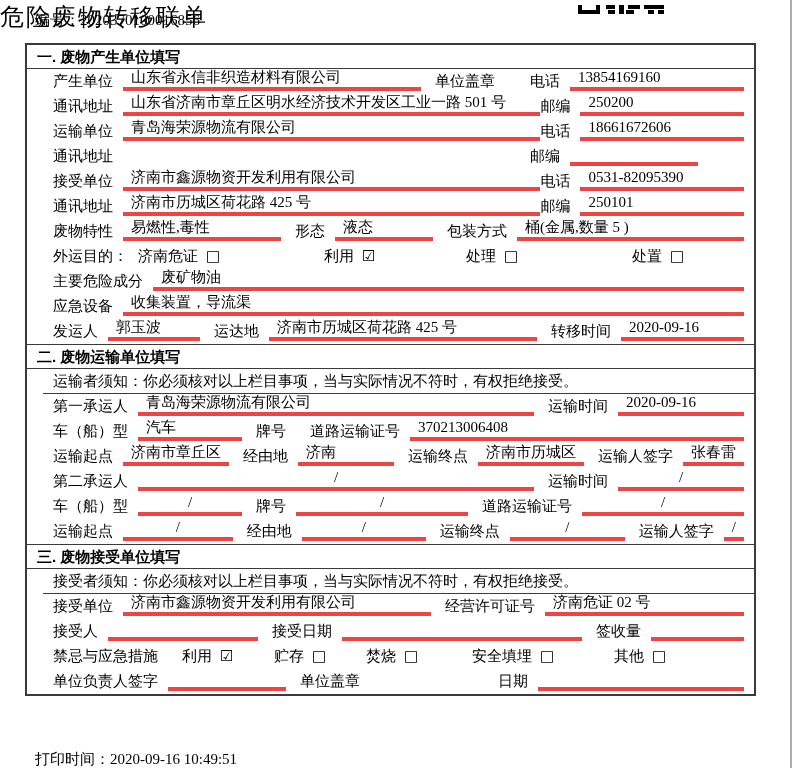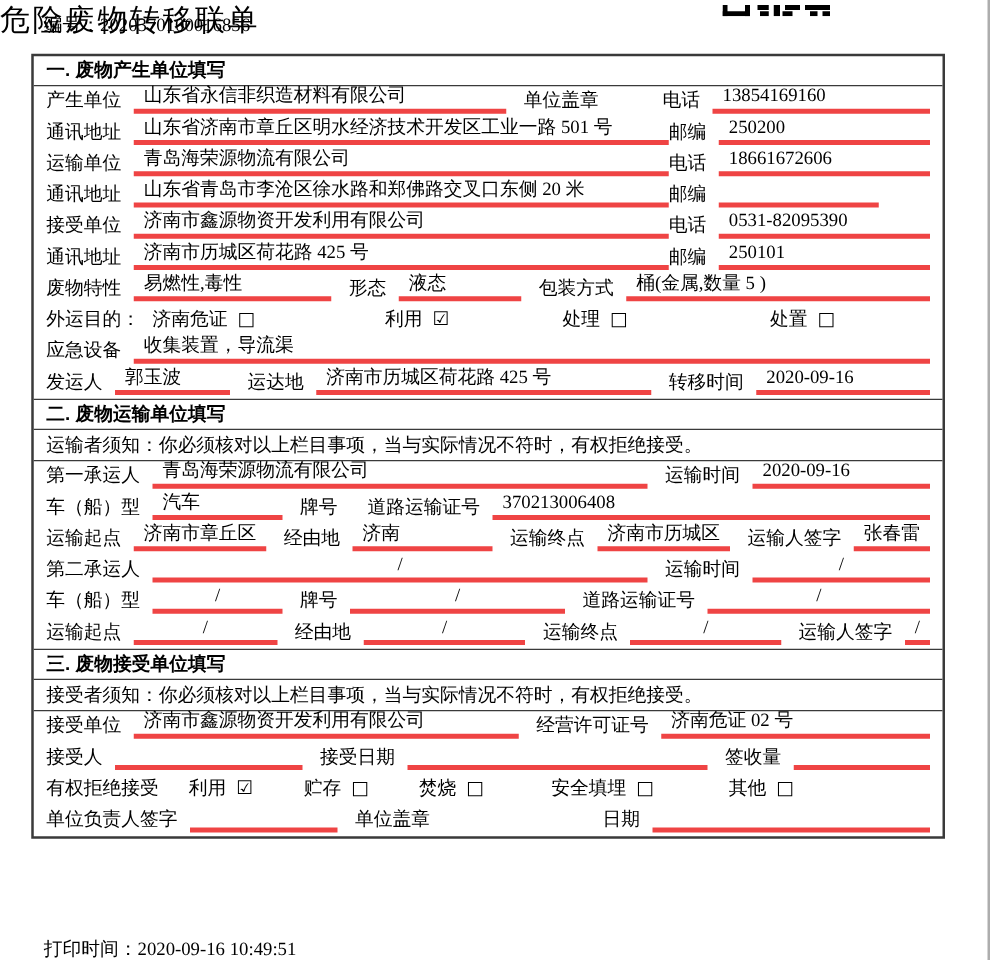--- a/index.html
+++ b/index.html
@@ -16,21 +16,21 @@
              font-weight:400;font-size:24px;line-height:34px;letter-spacing:2px;}
   .qr{position:absolute;left:578px;top:0;width:86px;height:9px;}
 
   
   .tbl{position:absolute;left:25px;top:43px;width:727px;border:2px solid #3a3a3a;background:#fff;}
   .sec-h{height:23px;line-height:23px;padding:0 10px;font-size:15px;font-weight:bold;
          font-family:"Liberation Sans","DejaVu Sans",sans-serif;
          border-bottom:1.5px solid #3a3a3a;white-space:nowrap;}
   .sec-h.mid{border-top:1.5px solid #3a3a3a;}
   .row{display:flex;align-items:flex-end;height:25px;padding:0 10px 3px 10px;
-       font-size:15px;white-space:nowrap;box-sizing:border-box;}
+       font-size:15px;white-space:nowrap;box-sizing:border-box;margin-left:16px;}
   .row.note{align-items:center;padding-bottom:0;border-bottom:1px solid #3a3a3a;}
   .lbl{line-height:19px;margin-right:10px;}
   .u{border-bottom:4px solid #ef4444;min-height:19px;line-height:19px;padding:0 8px;box-sizing:border-box;}
   .u.fill{flex:1;}
   .u.ctr{text-align:center;}
   .rgroup{margin-left:auto;display:flex;align-items:flex-end;width:214px;}
   .opt{display:inline-flex;align-items:baseline;line-height:19px;}
   .box{margin-left:8px;font-family:"DejaVu Sans",sans-serif;font-size:15px;}
   .gap14{margin-left:14px;}
   .gap128{margin-left:128px;}
@@ -92,21 +92,20 @@
       <span class="lbl">运输单位</span>
       <span class="u" style="width:438px">青岛海荣源物流有限公司</span>
       <div class="rgroup">
         <span class="lbl">电话</span>
         <span class="u fill">18661672606</span>
       </div>
     </div>
 
     <div class="row">
       <span class="lbl">通讯地址</span>
-      <span class="u" style="width:438px">山东省青岛市李沧区徐水路和郑佛路交叉口东侧 20 米</span>
       <div class="rgroup">
         <span class="lbl">邮编</span>
         <span class="u" style="width:128px"></span>
       </div>
     </div>
 
     <div class="row">
       <span class="lbl">接受单位</span>
       <span class="u" style="width:438px">济南市鑫源物资开发利用有限公司</span>
       <div class="rgroup">
@@ -147,20 +146,24 @@
       <span class="opt" style="width:166px">
         <span>处理</span>
         <span class="box">□</span>
       </span>
       <span class="opt">
         <span>处置</span>
         <span class="box">□</span>
       </span>
     </div>
 
+    <div class="row">
+      <span class="lbl">主要危险成分</span>
+      <span class="u fill">废矿物油</span>
+    </div>
 
 
     <div class="row">
       <span class="lbl">应急设备</span>
       <span class="u fill">收集装置，导流渠</span>
     </div>
 
     <div class="row">
       <span class="lbl">发运人</span>
       <span class="u" style="width:92px">郭玉波</span>
@@ -245,21 +248,21 @@
     <div class="row">
       <span class="lbl">接受人</span>
       <span class="u" style="width:150px"></span>
       <span class="lbl gap14">接受日期</span>
       <span class="u" style="width:240px"></span>
       <span class="lbl gap14">签收量</span>
       <span class="u fill"></span>
     </div>
 
     <div class="row">
-      <span class="lbl">有权拒绝接受</span>
+      <span class="lbl">禁忌与应急措施</span>
       <span class="opt gap14" style="width:92px">
         <span>利用</span>
         <span class="box">☑</span>
       </span>
       <span class="opt" style="width:92px">
         <span>贮存</span>
         <span class="box">□</span>
       </span>
       <span class="opt" style="width:106px">
         <span>焚烧</span>

